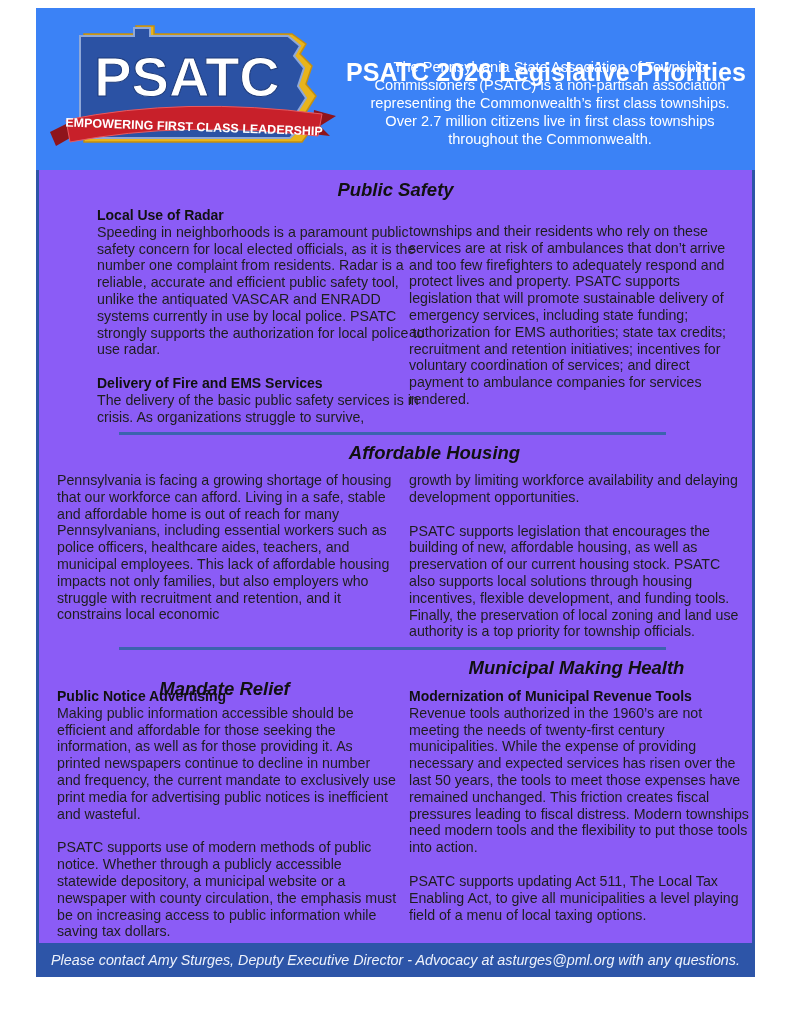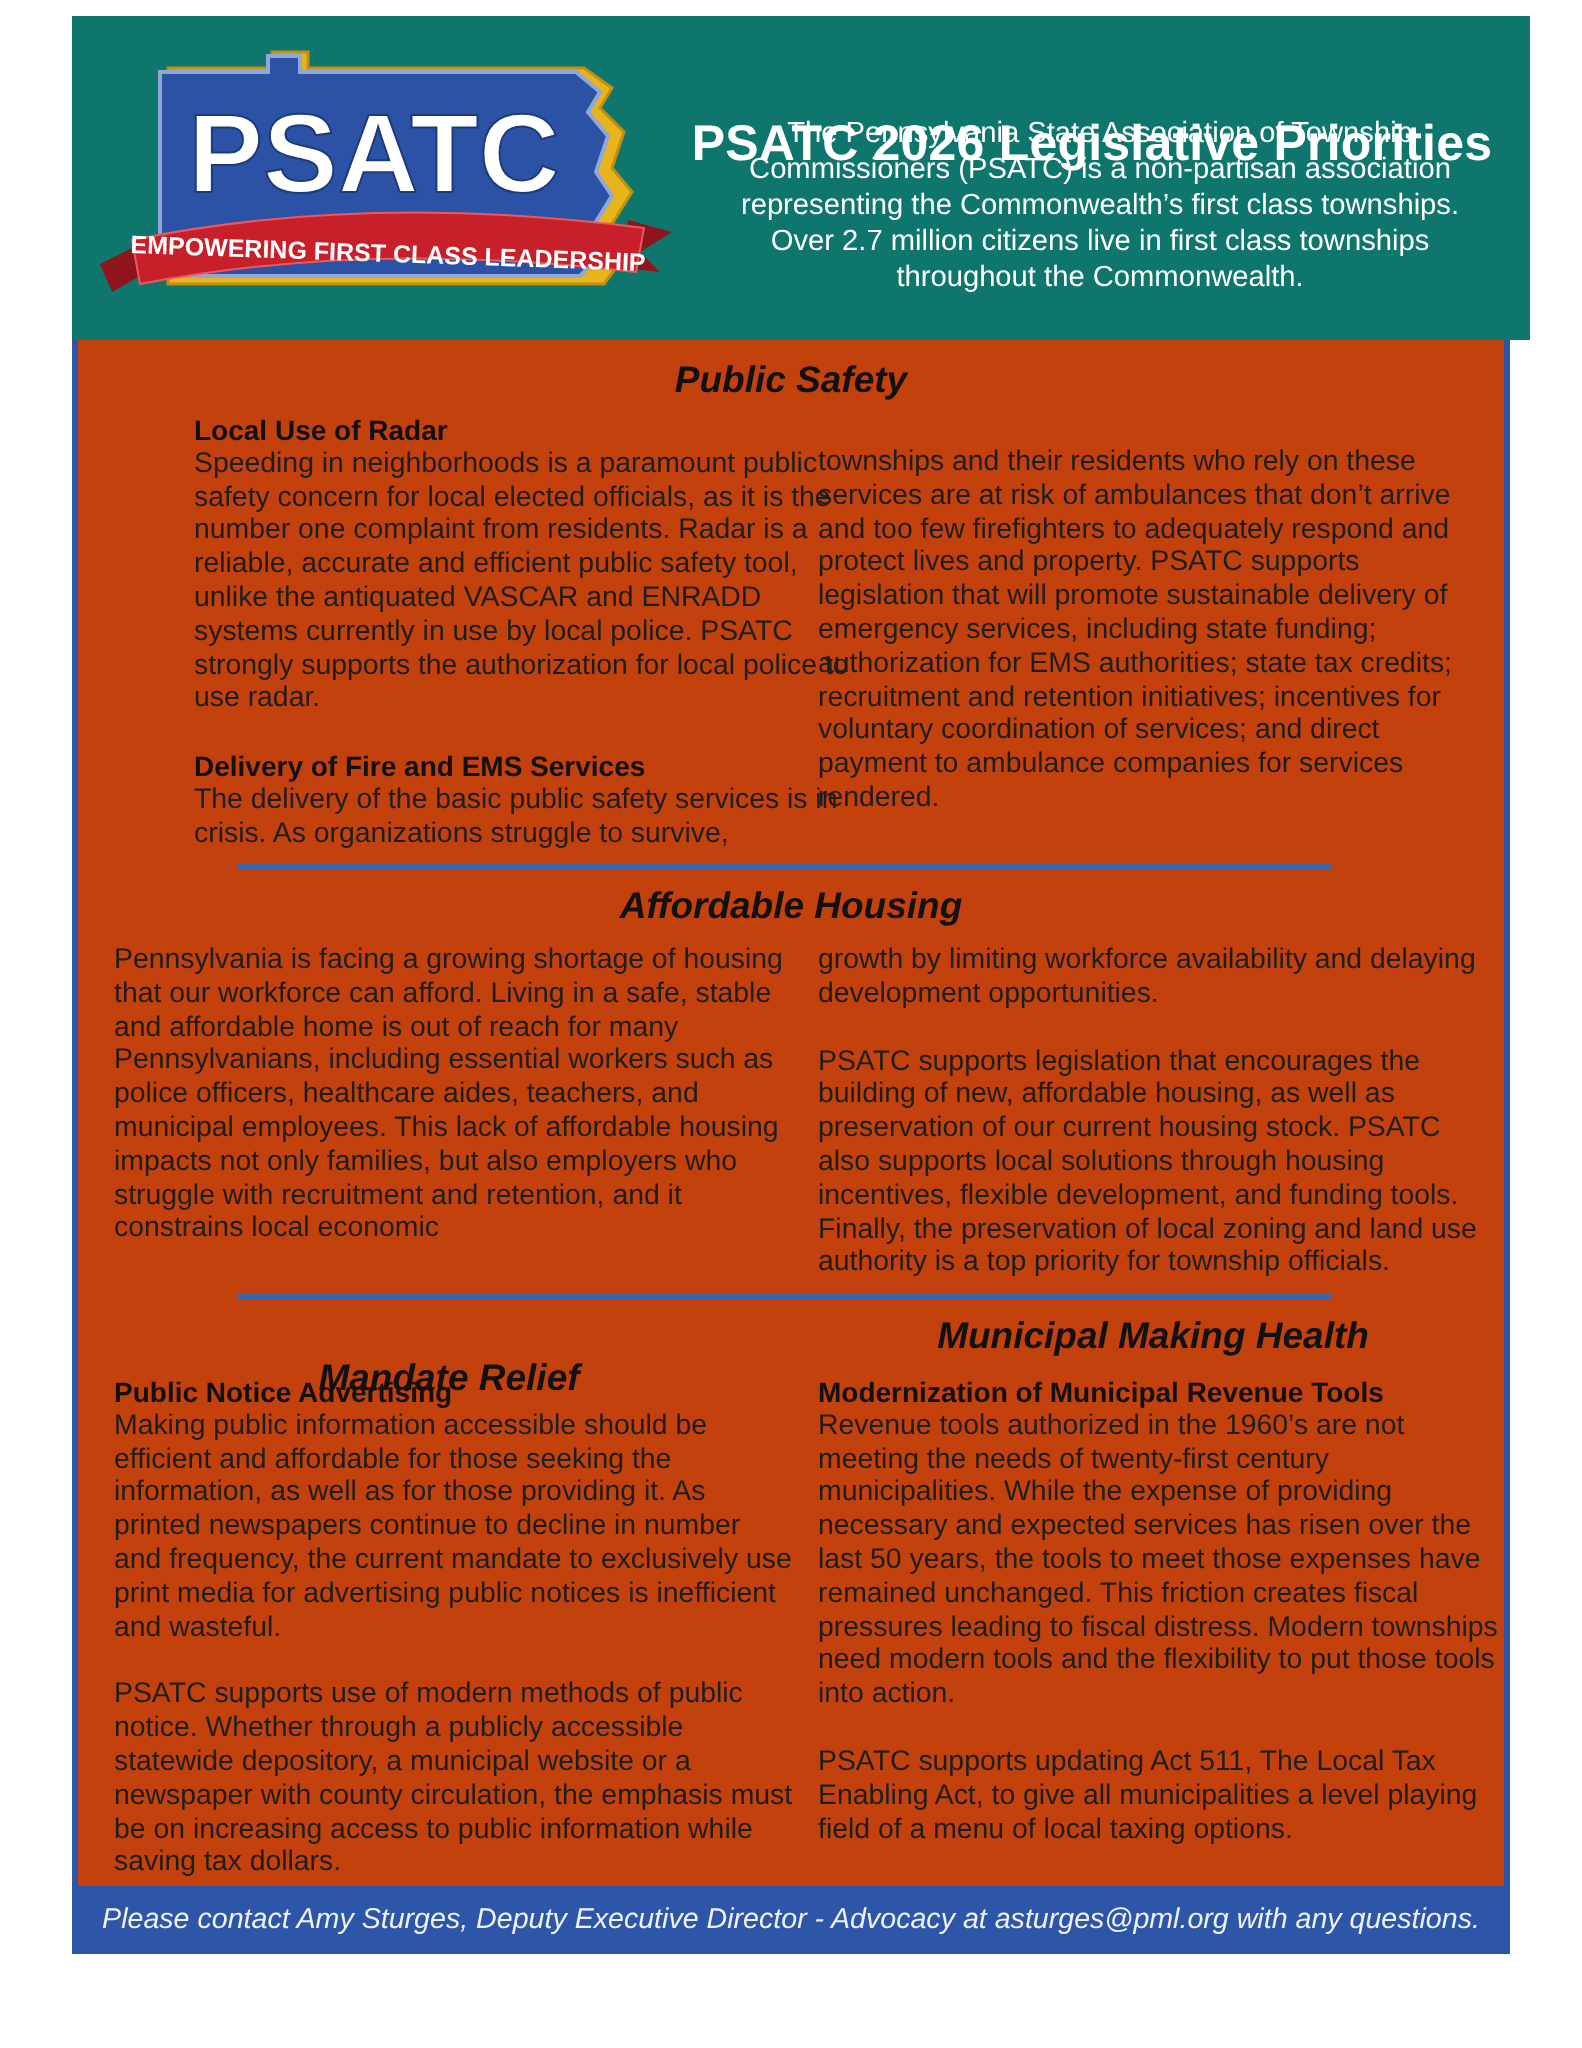--- a/index.html
+++ b/index.html
@@ -6,36 +6,35 @@
   body {
     width: 791px; height: 1024px; background: #ffffff; position: relative; overflow: hidden;
     font-family: "Liberation Sans", sans-serif; color: #1a1a1a;
   }
   .frame {
     position: absolute; left: 36px; top: 8px; width: 719px; height: 969px;
     background: #2d55a8; box-sizing: border-box;
   }
   .header {
     position: absolute; left: 0; top: 0; width: 719px; height: 162px;
-    background: #0f766e;
-    padding-left: 10px;
+    background: #3b82f6;
   }
   .logo {
     position: absolute; left: 8px; top: 6px; width: 296px; height: 150px;
   }
   .title {
     position: absolute; left: 308px; top: 12px; width: 404px; text-align: center;
     color: #ffffff; font-weight: bold; font-size: 25px; letter-spacing: 0.1px; white-space: nowrap; margin-top: 38px;
   }
   .intro {
     position: absolute; left: 318px; top: 50px; width: 392px; text-align: center;
     color: #ffffff; font-size: 14.6px; line-height: 18px;
   }
   .content {
-    position: absolute; left: 3px; top: 162px; width: 713px; height: 773px; background: #c2410c;
+    position: absolute; left: 3px; top: 162px; width: 713px; height: 773px; background: #8b5cf6;
   }
   .section-title {
     position: absolute; font-weight: bold; font-style: italic; font-size: 18.5px; color: #111;
     text-align: center; white-space: nowrap;
   }
   .col {
     position: absolute; font-size: 14.2px; line-height: 16.8px; color: #1e1e1e;
   }
   .col p { margin: 0; }
   .subhead { font-weight: bold; font-size: 14px; color: #111; }
@@ -78,21 +77,21 @@
       <p>Speeding in neighborhoods is a paramount public safety concern for local elected officials, as it is the number one complaint from residents. Radar is a reliable, accurate and efficient public safety tool, unlike the antiquated VASCAR and ENRADD systems currently in use by local police. PSATC strongly supports the authorization for local police to use radar.</p>
       <div class="gap"></div>
       <p class="subhead">Delivery of Fire and EMS Services</p>
       <p>The delivery of the basic public safety services is in crisis. As organizations struggle to survive,</p>
     </div>
     <div class="col" style="left:370px; top:53px; width:335px;">
       <p>townships and their residents who rely on these services are at risk of ambulances that don’t arrive and too few firefighters to adequately respond and protect lives and property. PSATC supports legislation that will promote sustainable delivery of emergency services, including state funding; authorization for EMS authorities; state tax credits; recruitment and retention initiatives; incentives for voluntary coordination of services; and direct payment to ambulance companies for services rendered.</p>
     </div>
     <div class="rule" style="left:80px; width:547px; top:262px;"></div>
 
-    <div class="section-title" style="left:0; width:713px; top:272px;">Affordable Housing</div>
+    <div class="section-title" style="left:0; width:713px; top:272px;padding-left:39px;">Affordable Housing</div>
     <div class="col" style="left:18px; top:302px; width:340px;">
       <p>Pennsylvania is facing a growing shortage of housing that our workforce can afford. Living in a safe, stable and affordable home is out of reach for many Pennsylvanians, including essential workers such as police officers, healthcare aides, teachers, and municipal employees. This lack of affordable housing impacts not only families, but also employers who struggle with recruitment and retention, and it constrains local economic</p>
     </div>
     <div class="col" style="left:370px; top:302px; width:335px;">
       <p>growth by limiting workforce availability and delaying development opportunities.</p>
       <div class="gap"></div>
       <p>PSATC supports legislation that encourages the building of new, affordable housing, as well as preservation of our current housing stock. PSATC also supports local solutions through housing incentives, flexible development, and funding tools. Finally, the preservation of local zoning and land use authority is a top priority for township officials.</p>
     </div>
     <div class="rule" style="left:80px; width:547px; top:477px;"></div>
 

